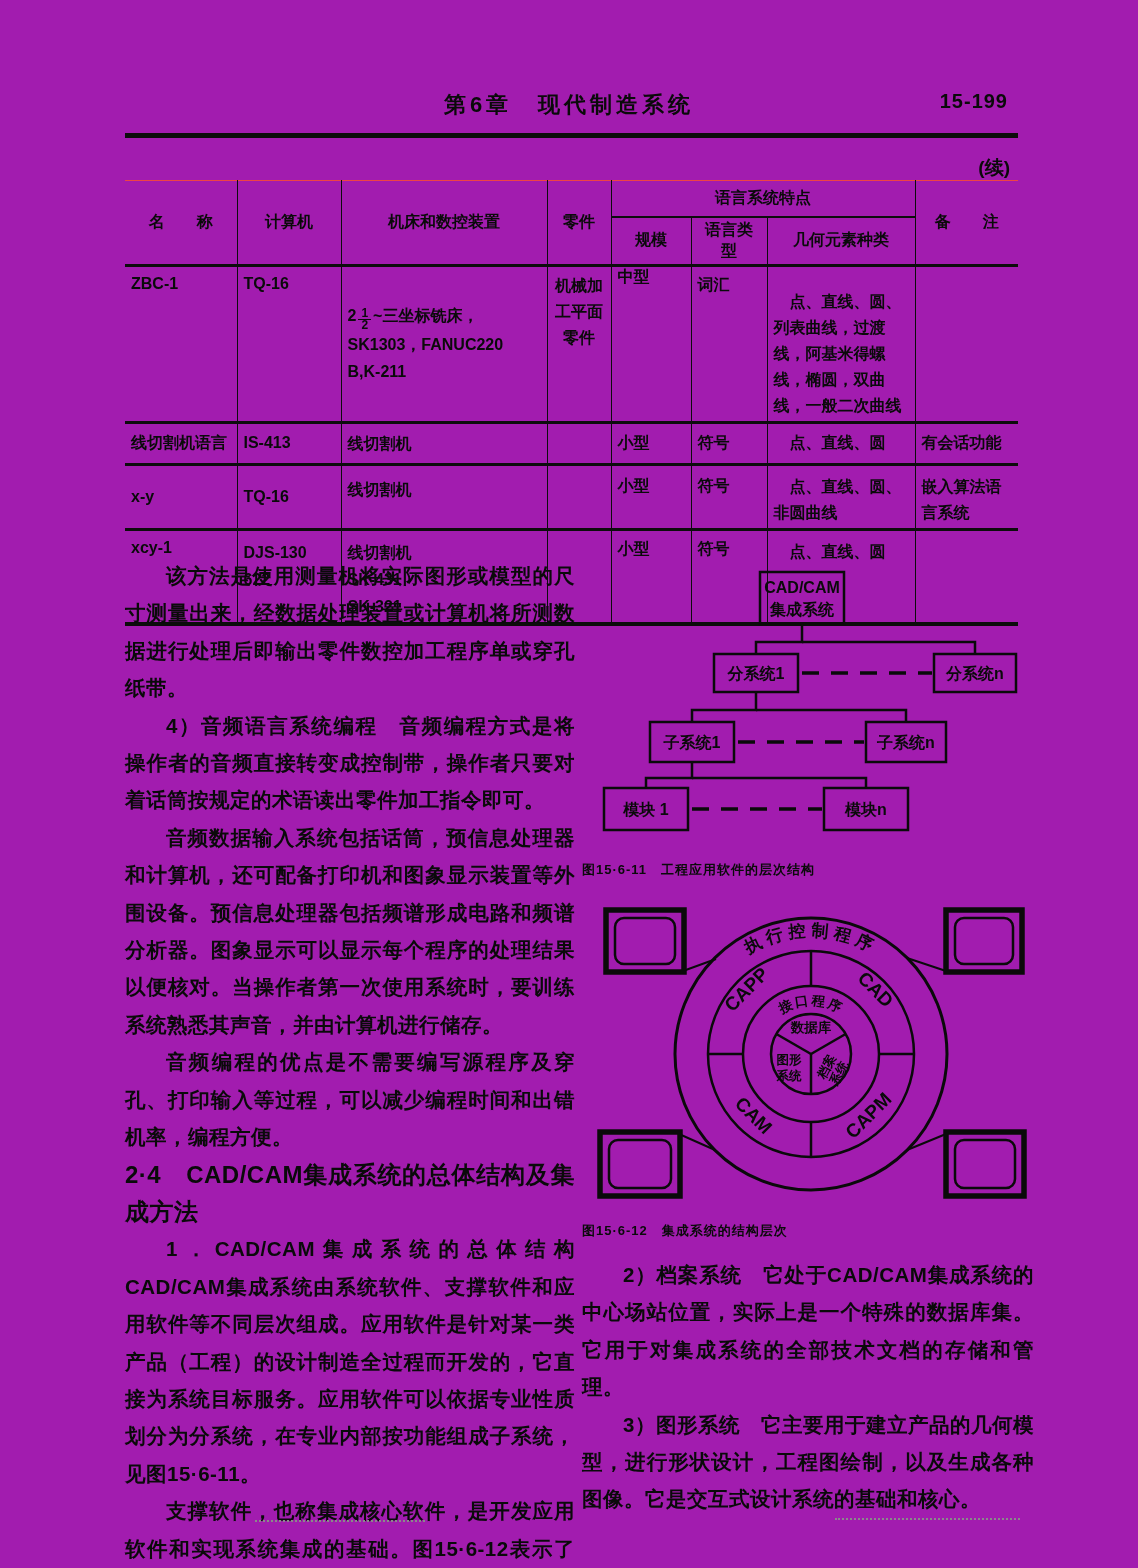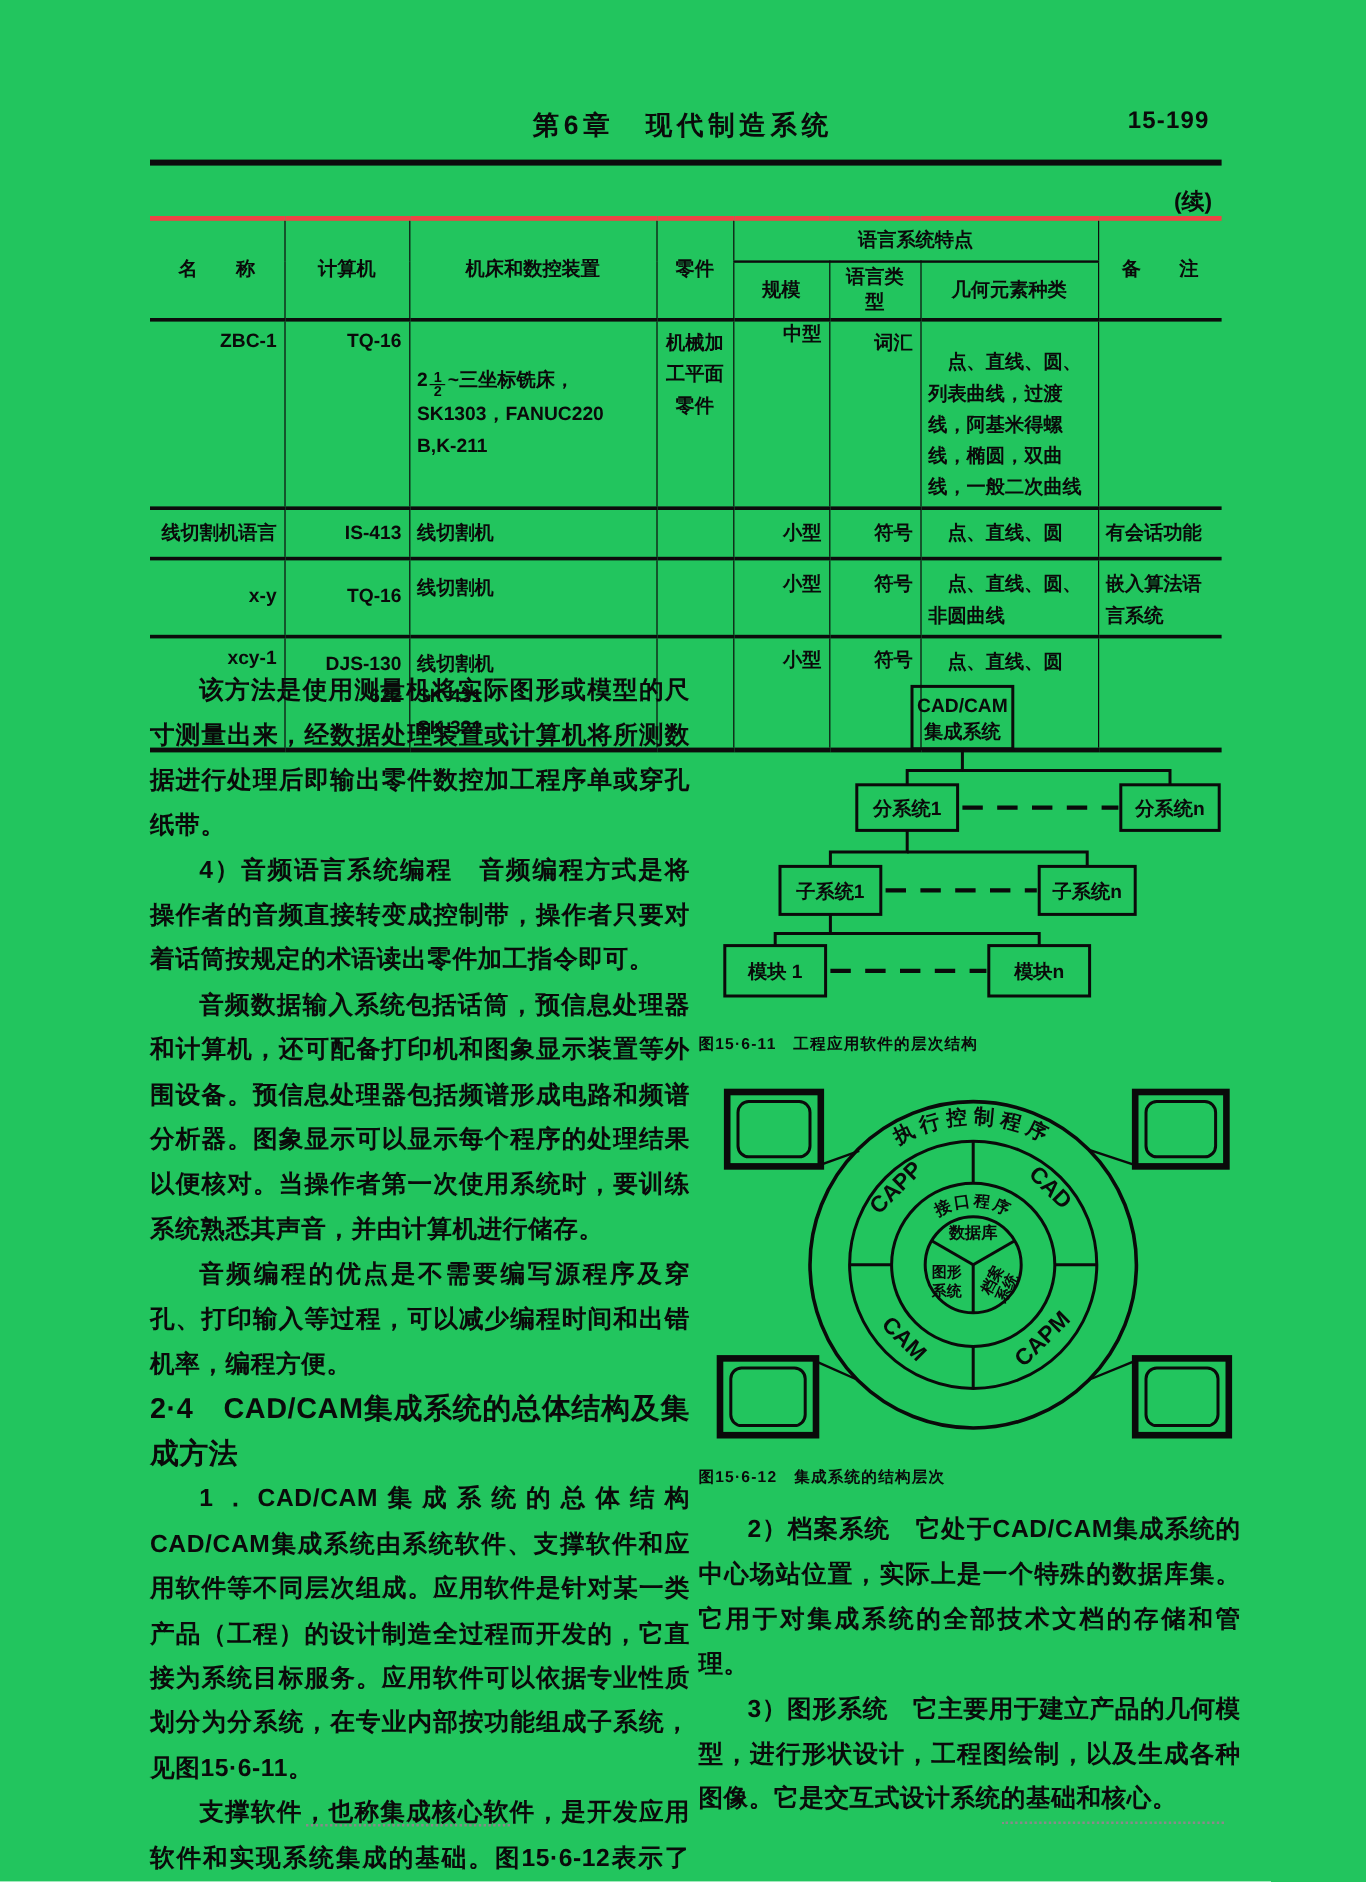--- a/index.html
+++ b/index.html
@@ -1,38 +1,38 @@
 <!DOCTYPE html>
 <html><head>
 <meta charset="utf-8">
 <style>
   html,body{margin:0;padding:0;background:#ffffff;}
-  #page{position:relative;width:1138px;height:1568px;background:#22c55e;overflow:hidden;
+  #page{position:relative;width:1138px;height:1568px;background:#a21caf;overflow:hidden;
         font-family:"Liberation Sans","DejaVu Sans",sans-serif;color:#0a0a0a;}
   
   .chapter-title{position:absolute;left:0;top:90px;width:1138px;text-align:center;
         font-size:22px;font-weight:800;letter-spacing:4px;}
   .page-number{position:absolute;right:130px;top:90px;font-size:20px;font-weight:700;letter-spacing:1px;}
   .head-rule{position:absolute;left:125px;top:133px;width:893px;height:5px;background:#0c0c0c;}
   .continued{position:absolute;right:128px;top:155px;font-size:19px;font-weight:800;}
   
   table.spec{position:absolute;left:125px;top:180px;width:893px;border-collapse:collapse;
         table-layout:fixed;font-size:16px;font-weight:700;color:#0a0a0a;}
   table.spec th,table.spec td{border-left:1px solid #0c0c0c;border-right:1px solid #0c0c0c;
         padding:2px 6px;vertical-align:middle;overflow:hidden;}
   table.spec th:first-child,table.spec td:first-child{border-left:none;}
   table.spec th:last-child,table.spec td:last-child{border-right:none;}
-  table.spec tr.hdr1 th{border-top:4px solid #ef4444;}
+  table.spec tr.hdr1 th{border-top:1px solid #ef4444;}
   table.spec th{text-align:center;font-weight:800;}
   table.spec th.span-h{border-bottom:2px solid #0c0c0c;}
   table.spec tbody td{border-top:3px solid #0c0c0c;}
   table.spec tbody tr:last-child td{border-bottom:4px solid #0c0c0c;}
   table.spec thead tr.hdr2 th{border-top:none;}
   table.spec tbody tr:first-child td{border-top:3px solid #0c0c0c;}
-  td.c,th.c{text-align:right;}
+  td.c,th.c{text-align:left;}
   td.l{text-align:left;}
   td.machine{padding-left:14px;line-height:27px;}
   td.geom{text-align:left;line-height:26px;text-indent:1em;}
   td.parts{line-height:26px;text-align:center;padding-left:8px;}
   td.remarks{text-align:left;line-height:26px;padding-left:8px;}
   .frac{display:inline-block;vertical-align:-8px;text-align:center;font-size:12px;line-height:11px;
         margin:0 2px;font-style:normal;}
   .frac i{display:block;font-style:normal;}
   .frac i:first-child{border-bottom:1.5px solid #0a0a0a;padding:0 3px;}
   

